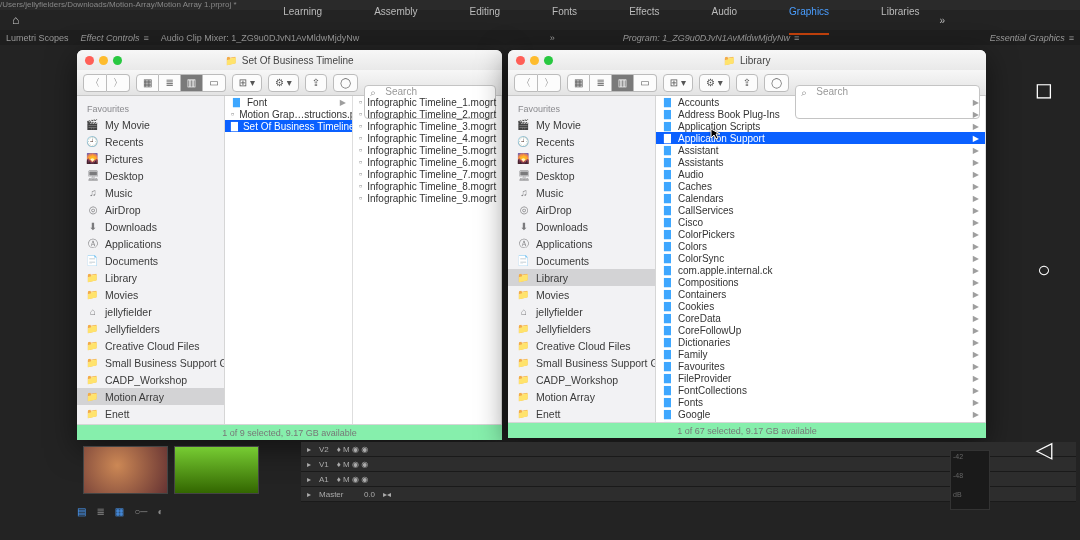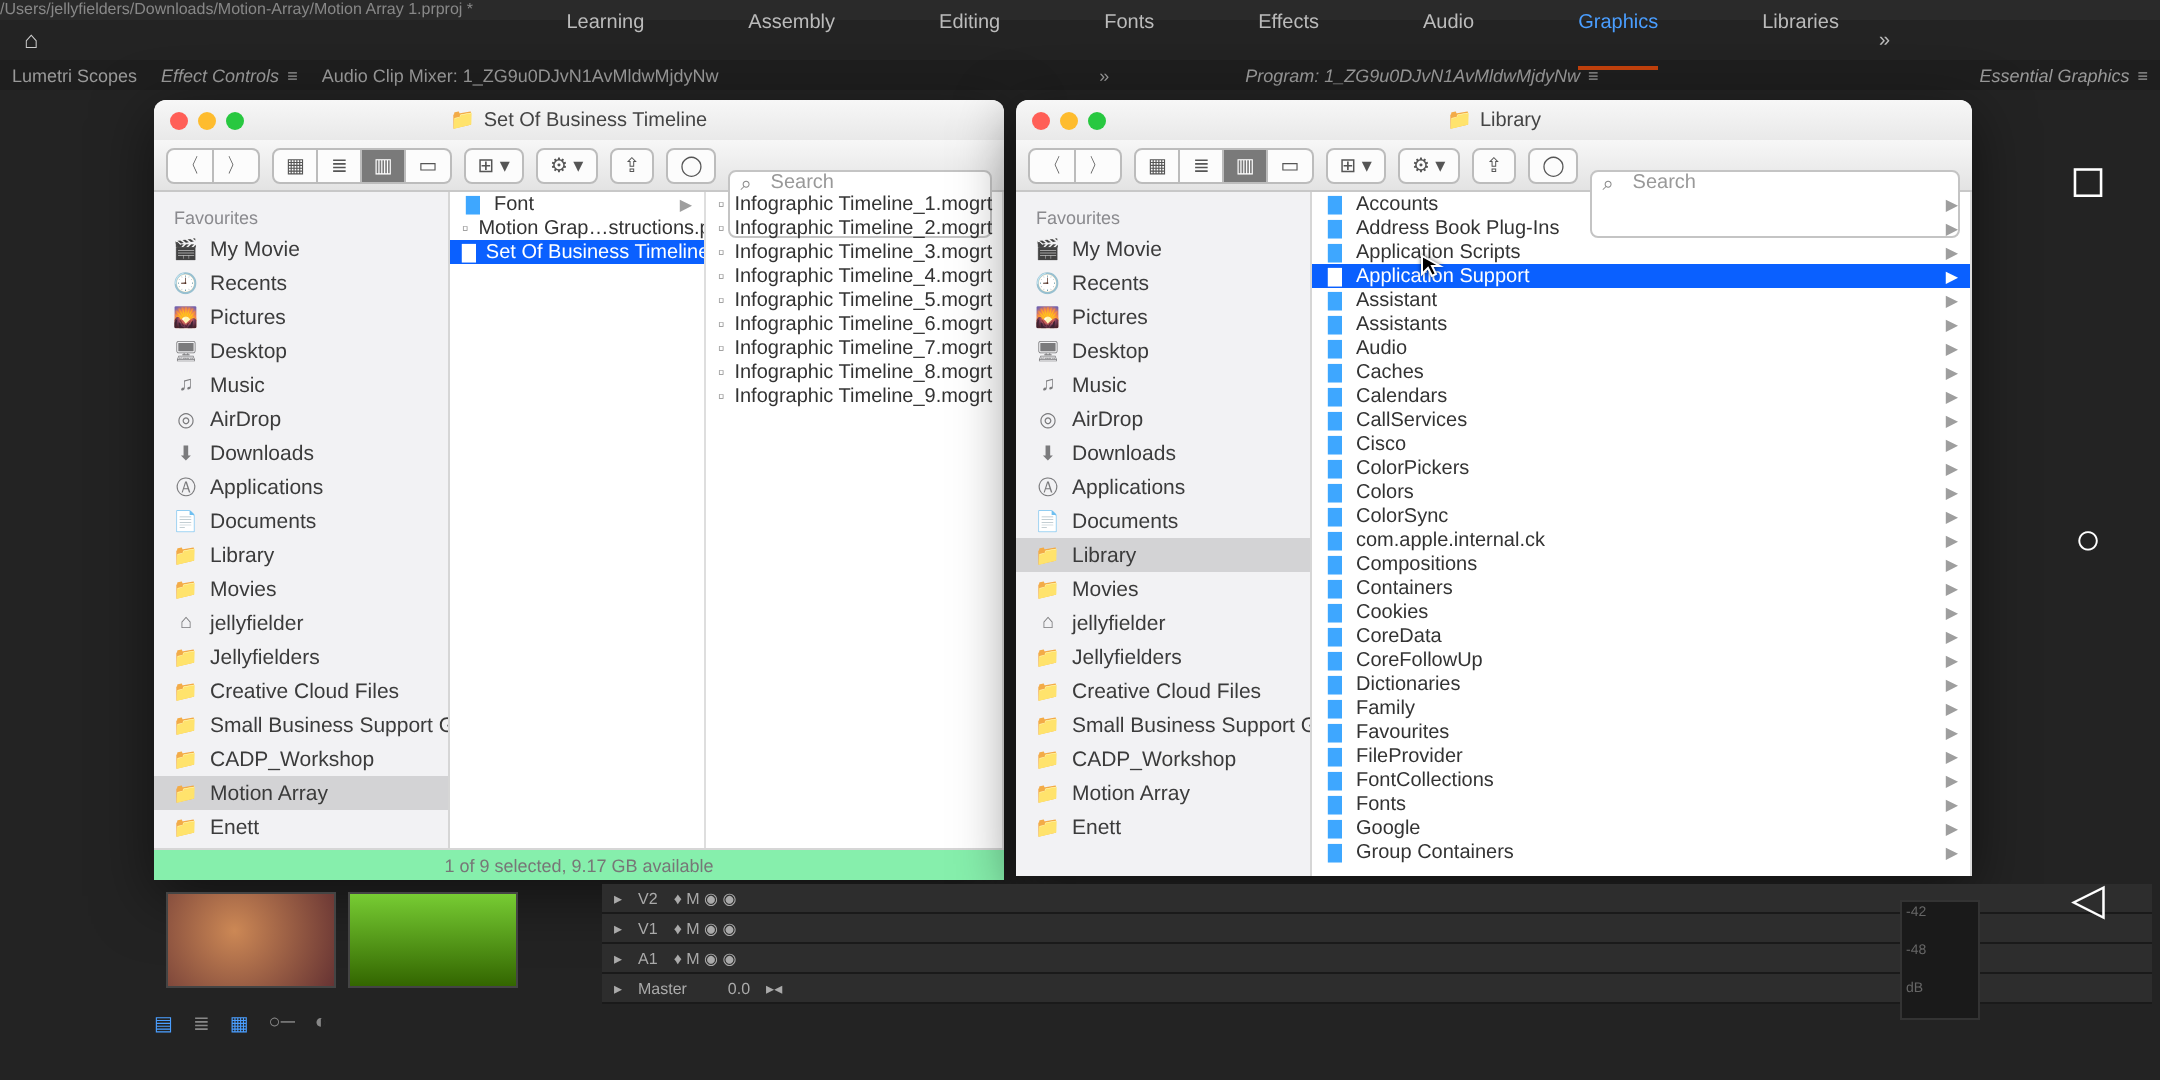--- a/index.html
+++ b/index.html
@@ -513,20 +513,21 @@
             <span class="arrow">▶</span>
           </div>
           <div class="col-item">
             <span class="ico fold">▇</span>
             <span>Group Containers</span>
             <span class="arrow">▶</span>
           </div>
         </div>
     </div>
   </div>
+  <div class="status">1 of 67 selected, 9.17 GB available</div>
 </div>
 
 <div class="bottom-panels">
   <div class="proj-panel">
     <div class="thumb thumb1"></div>
     <div class="thumb thumb2"></div>
   </div>
   <div class="timeline-panel">
     <div class="track">▸ <span>V2</span> ♦ M ◉ ◉</div>
     <div class="track">▸ <span>V1</span> ♦ M ◉ ◉</div>

